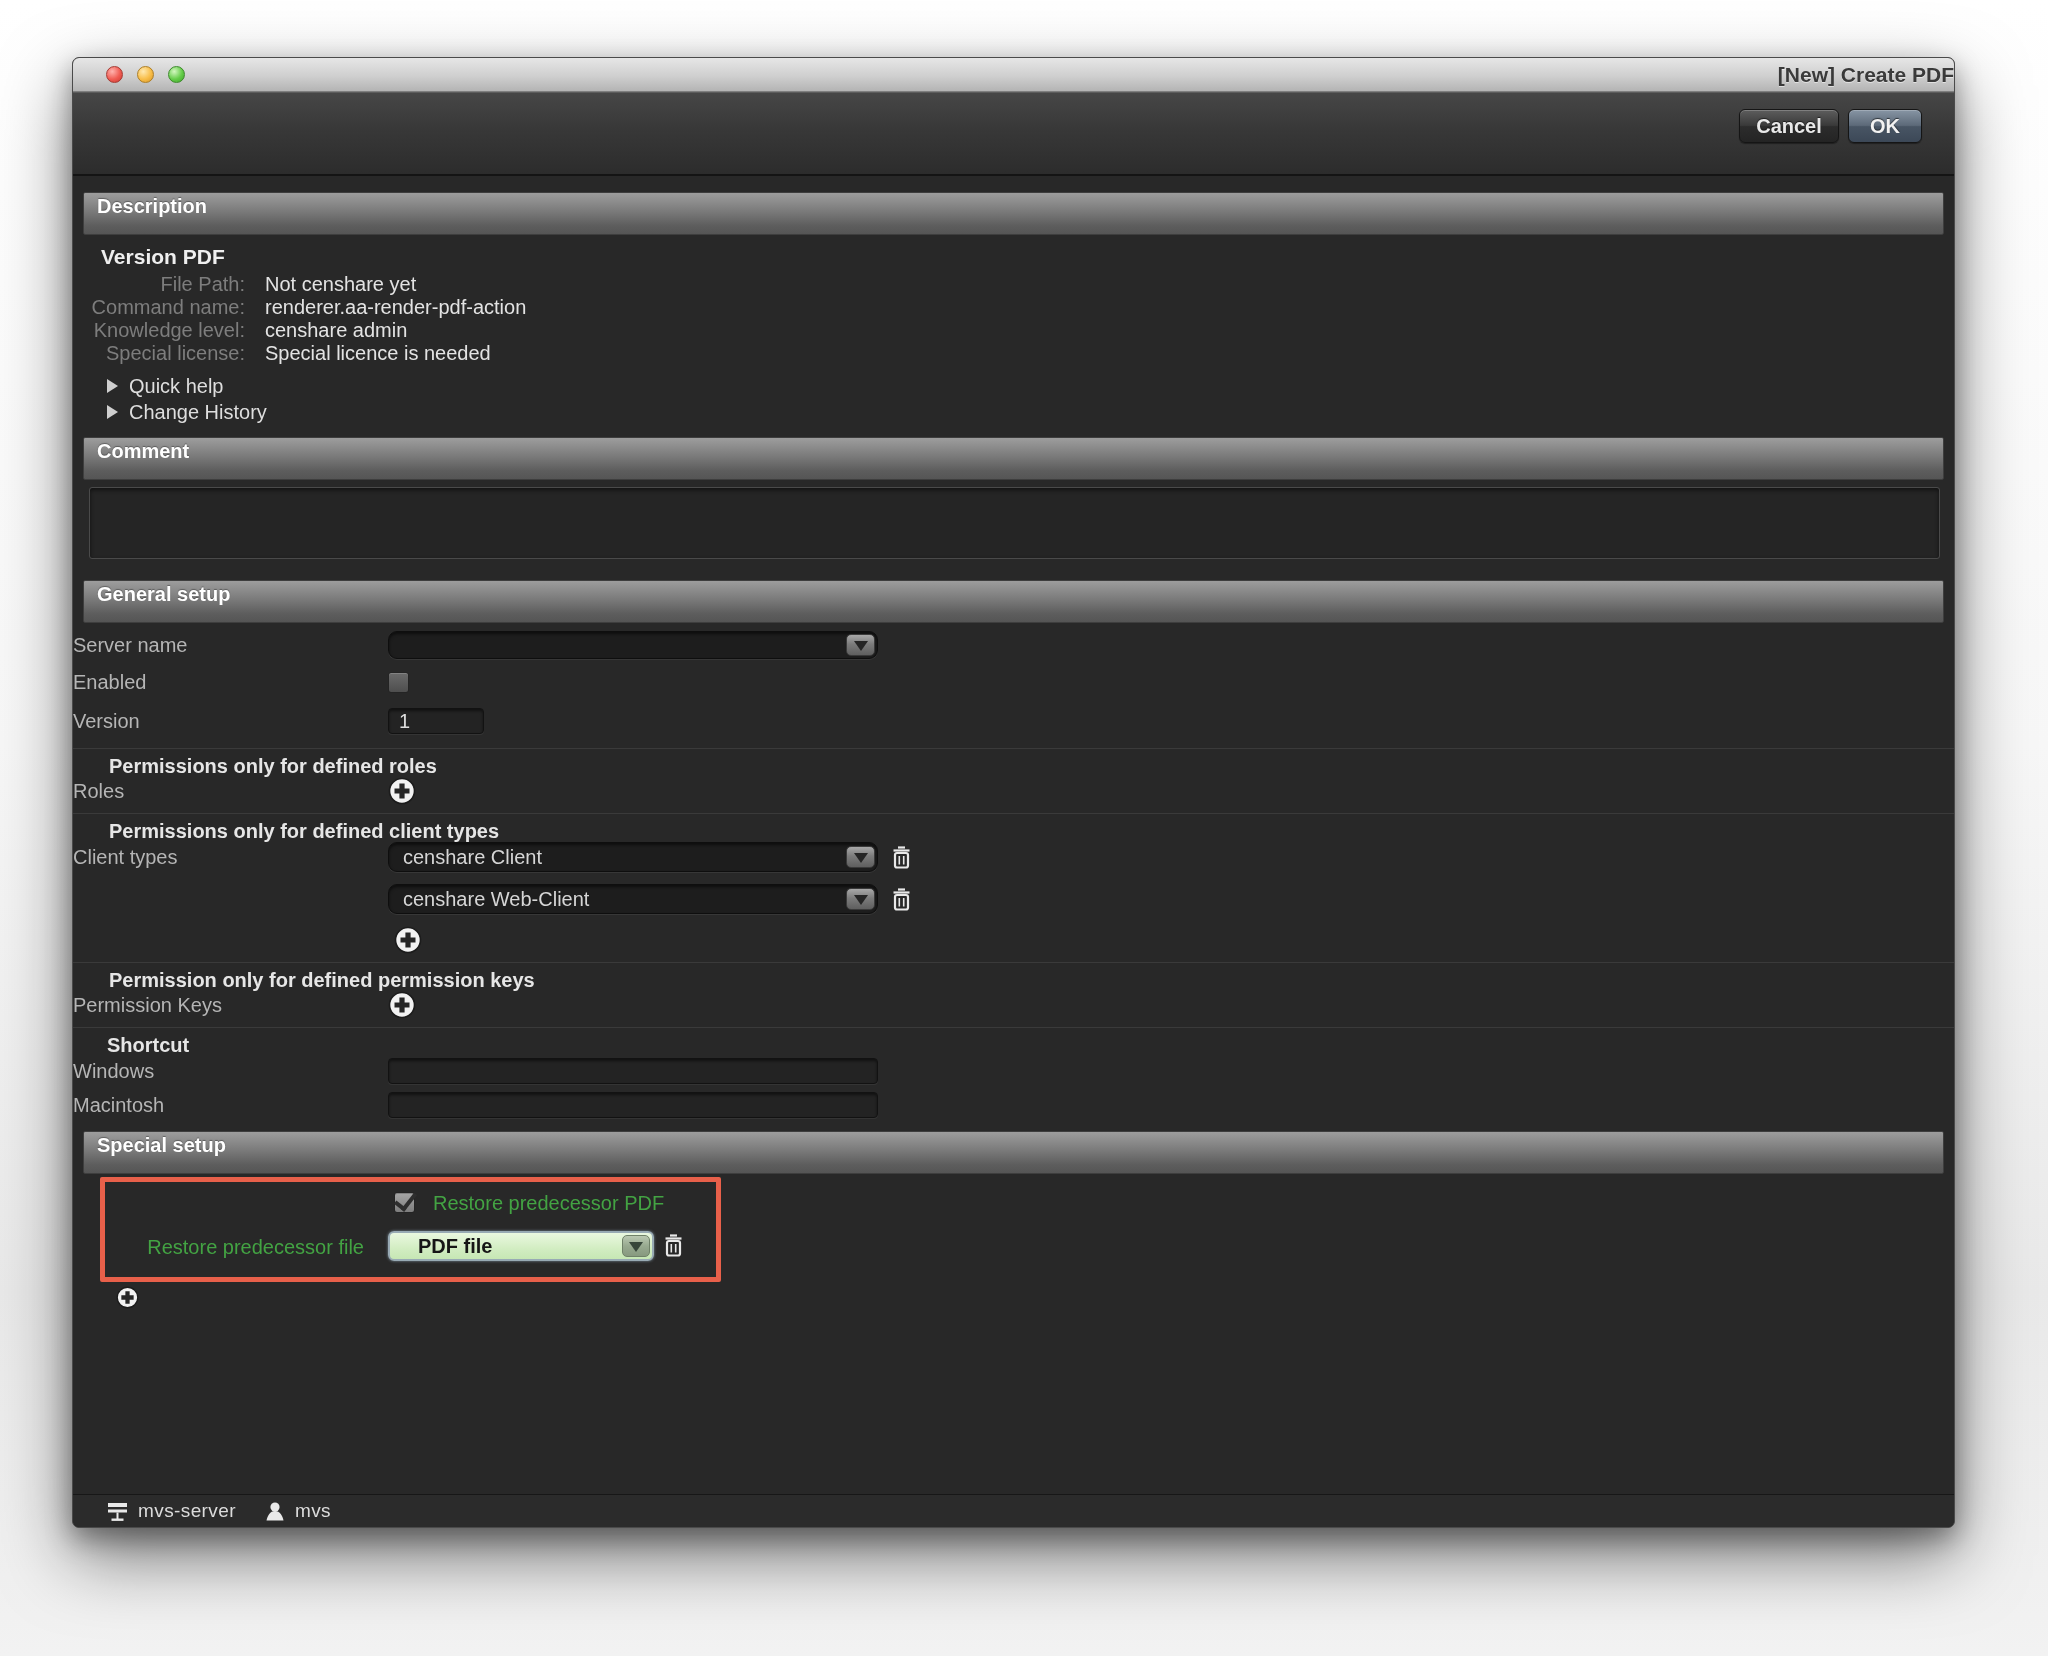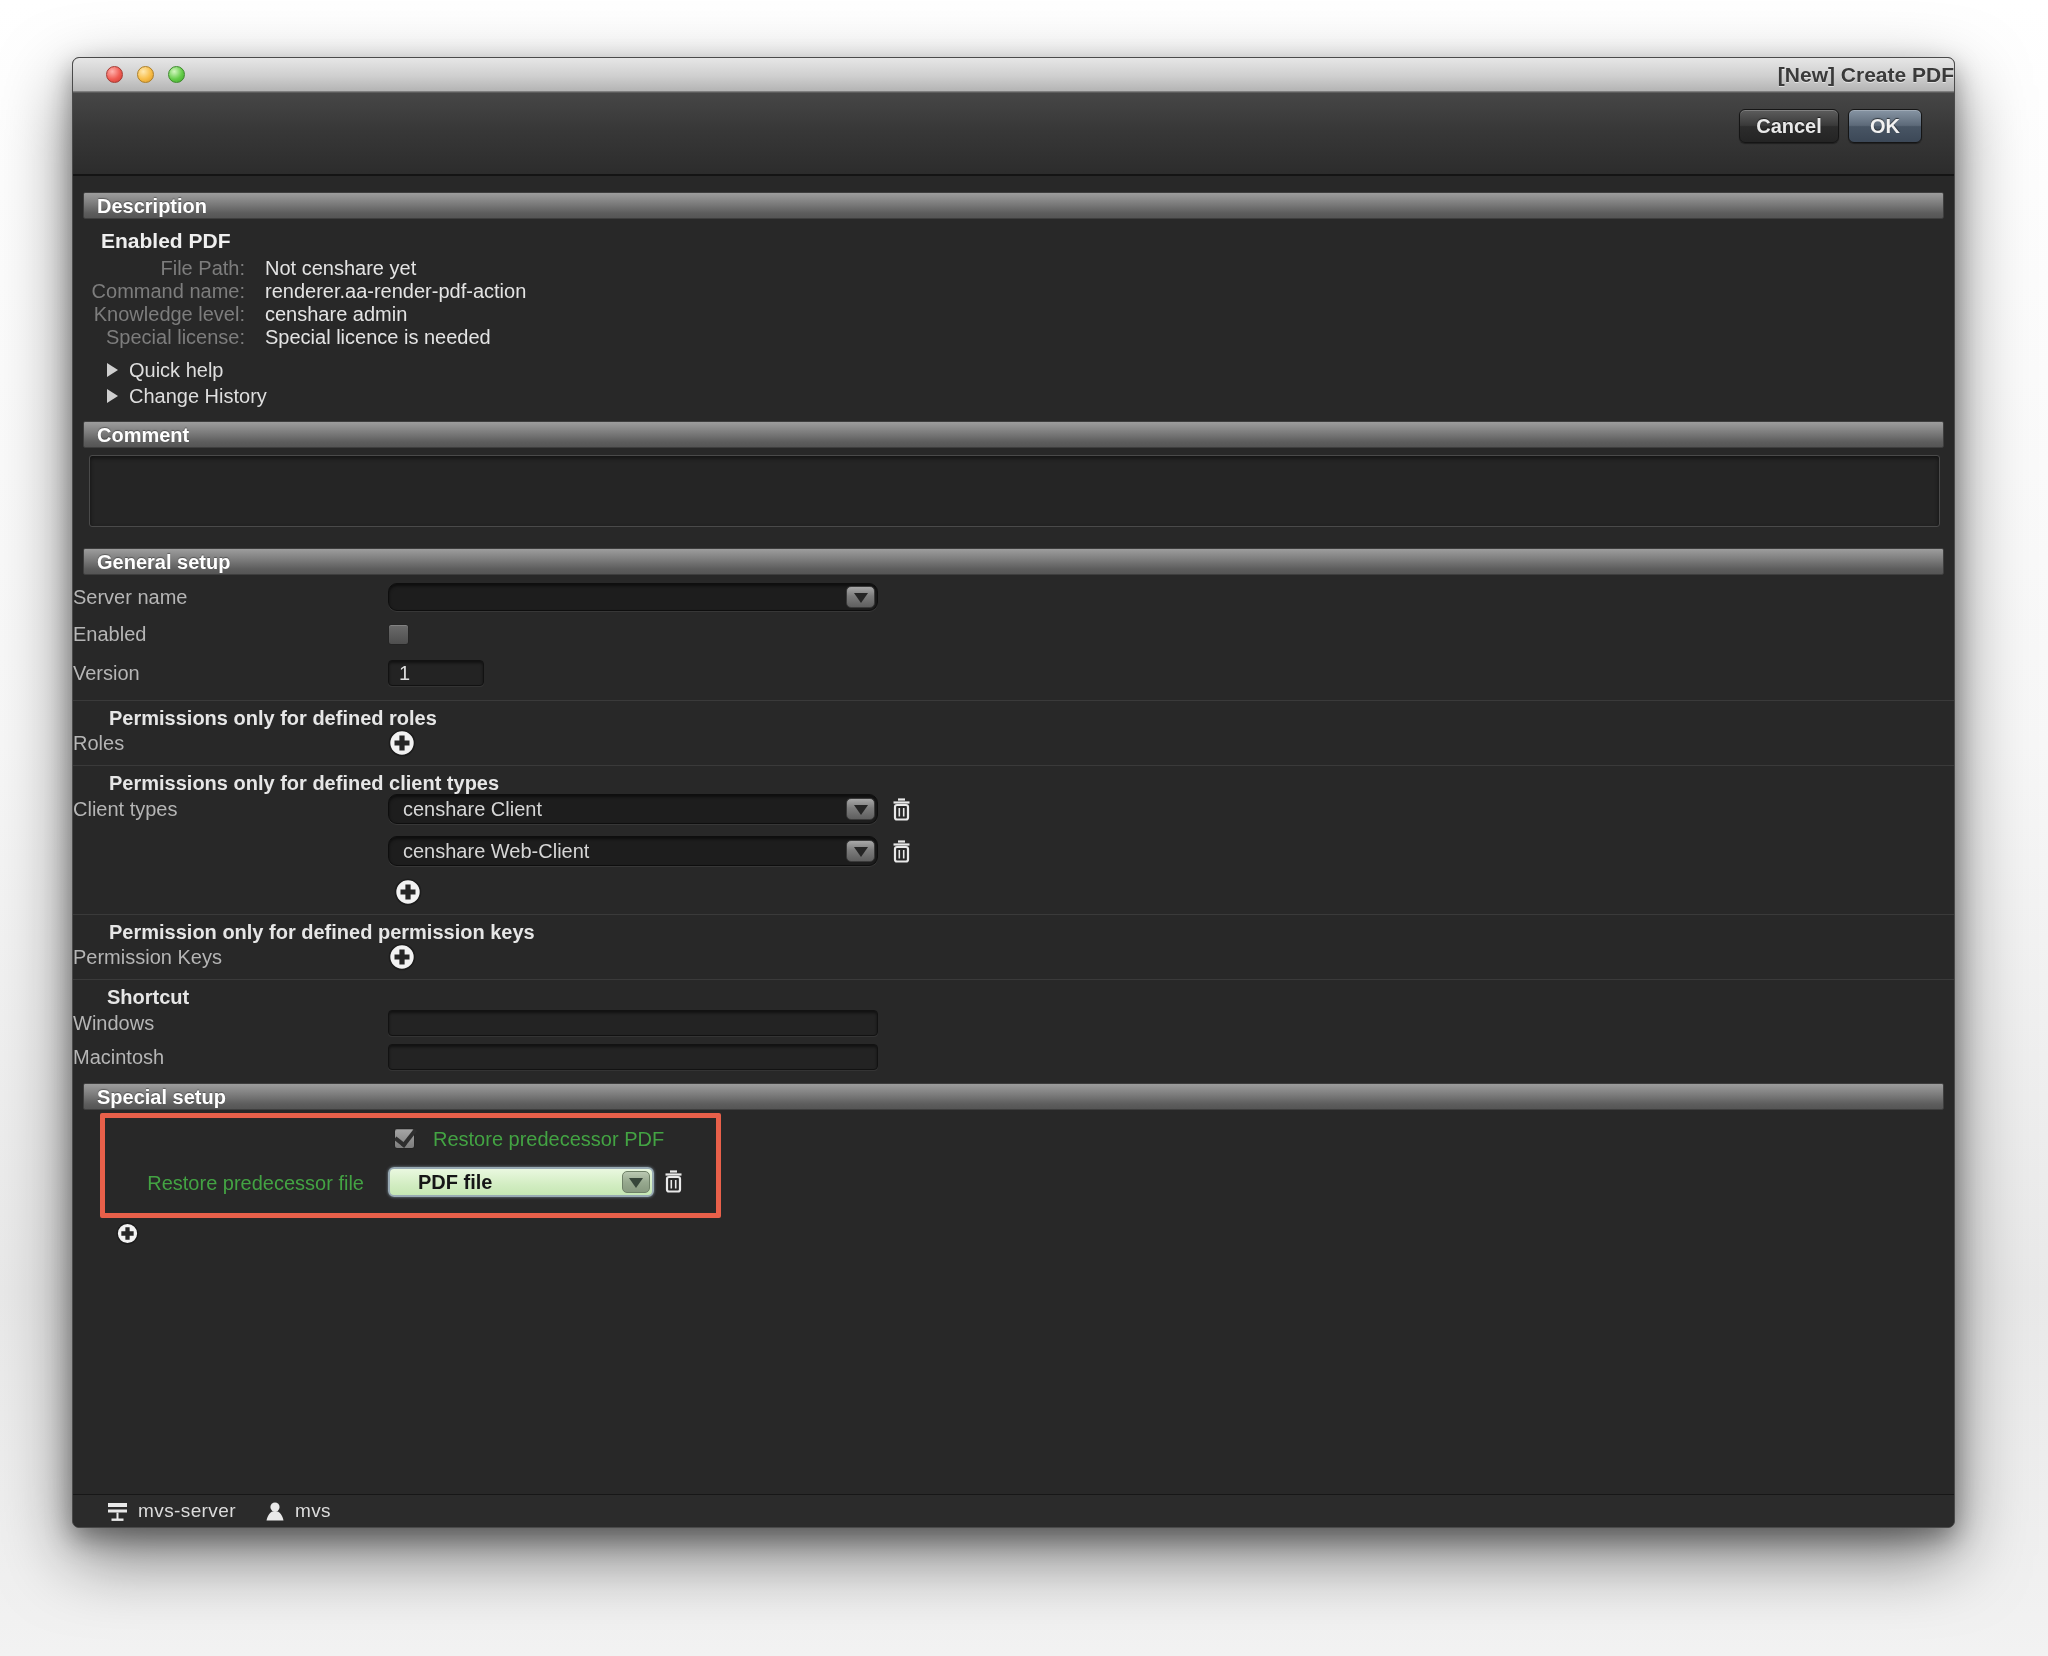--- a/index.html
+++ b/index.html
@@ -36,21 +36,21 @@
     border:1px solid #151515; cursor:pointer; text-shadow:0 -1px 1px rgba(0,0,0,.6);
     box-shadow:inset 0 1px 0 rgba(255,255,255,.22), 0 1px 1px rgba(0,0,0,.4); }
   .btn-cancel { right:115px; width:100px;
     background:linear-gradient(180deg,#5d5d5d,#3a3a3a 48%,#2c2c2c 52%,#242424); }
   .btn-ok { right:32px; width:74px; color:#f2f2f2;
     background:linear-gradient(180deg,#8795a4,#5d6a79 48%,#485564 52%,#3c4857); }
 
   .content { position:relative; height:1318px; padding-top:10px; background:#282828;
     font-size:20px; color:#cccccc; }
 
-  .section-header { height:27px; line-height:26px; margin:0 10px; padding-left:13px;
+  .section-header { height:43px; line-height:26px; margin:0 10px; padding-left:13px;
     background:linear-gradient(180deg,#9d9d9d,#7a7a7a 45%,#5d5d5d 80%,#555555);
     border:1px solid #3e3e3e; border-radius:2px; color:#ffffff; font-weight:bold;
     font-size:20px; text-shadow:0 -1px 1px rgba(0,0,0,.35); }
 
   .create-pdf { margin:10px 0 4px 28px; font-size:21px; font-weight:bold; color:#efefef; }
   .desc-row { display:flex; height:23px; line-height:23px; }
   .desc-label { width:192px; padding-right:20px; text-align:right; color:#7d7d7d; }
   .desc-value { color:#e3e3e3; }
   .disclosure { display:flex; align-items:center; height:26px; padding-left:34px;
     color:#dedede; cursor:pointer; }
@@ -138,21 +138,21 @@
 
     <div class="toolbar">
       <button class="btn btn-cancel">Cancel</button>
       <button class="btn btn-ok">OK</button>
     </div>
 
     <div class="content">
 
       
       <div class="section-header mt6">Description</div>
-      <div class="create-pdf">Enabled PDF</div>
+      <div class="create-pdf">Version PDF</div>
 
       <div class="desc-row">
         <span class="desc-label">File Path:</span>
         <span class="desc-value">Not censhare yet</span>
       </div>
       <div class="desc-row">
         <span class="desc-label">Command name:</span>
         <span class="desc-value">renderer.aa-render-pdf-action</span>
       </div>
       <div class="desc-row">

